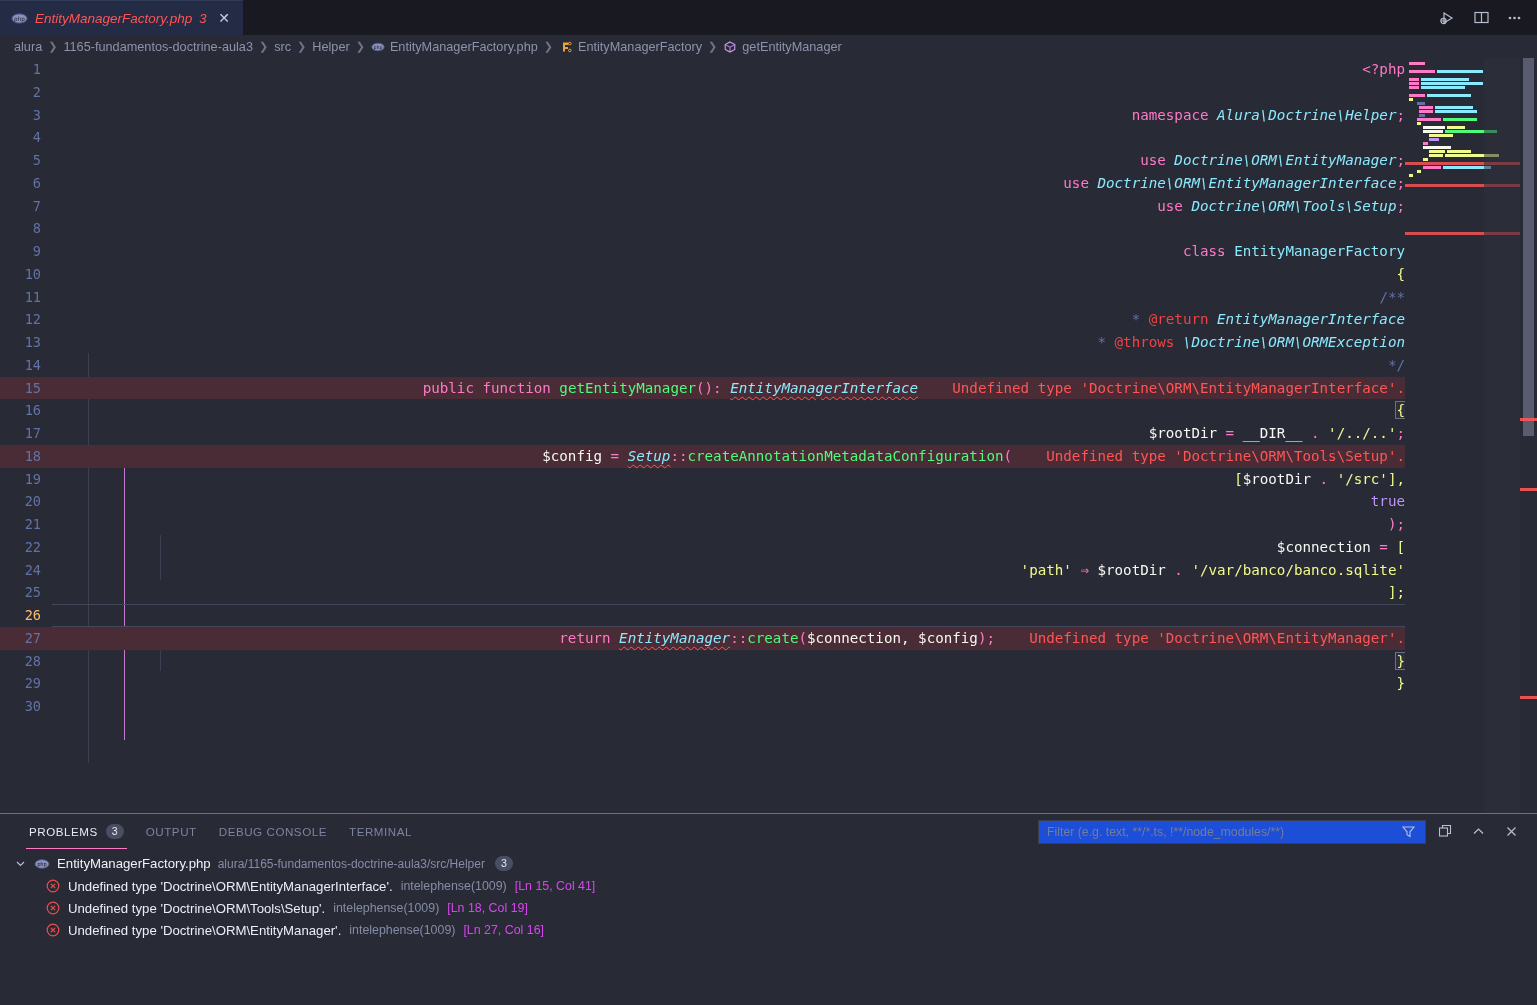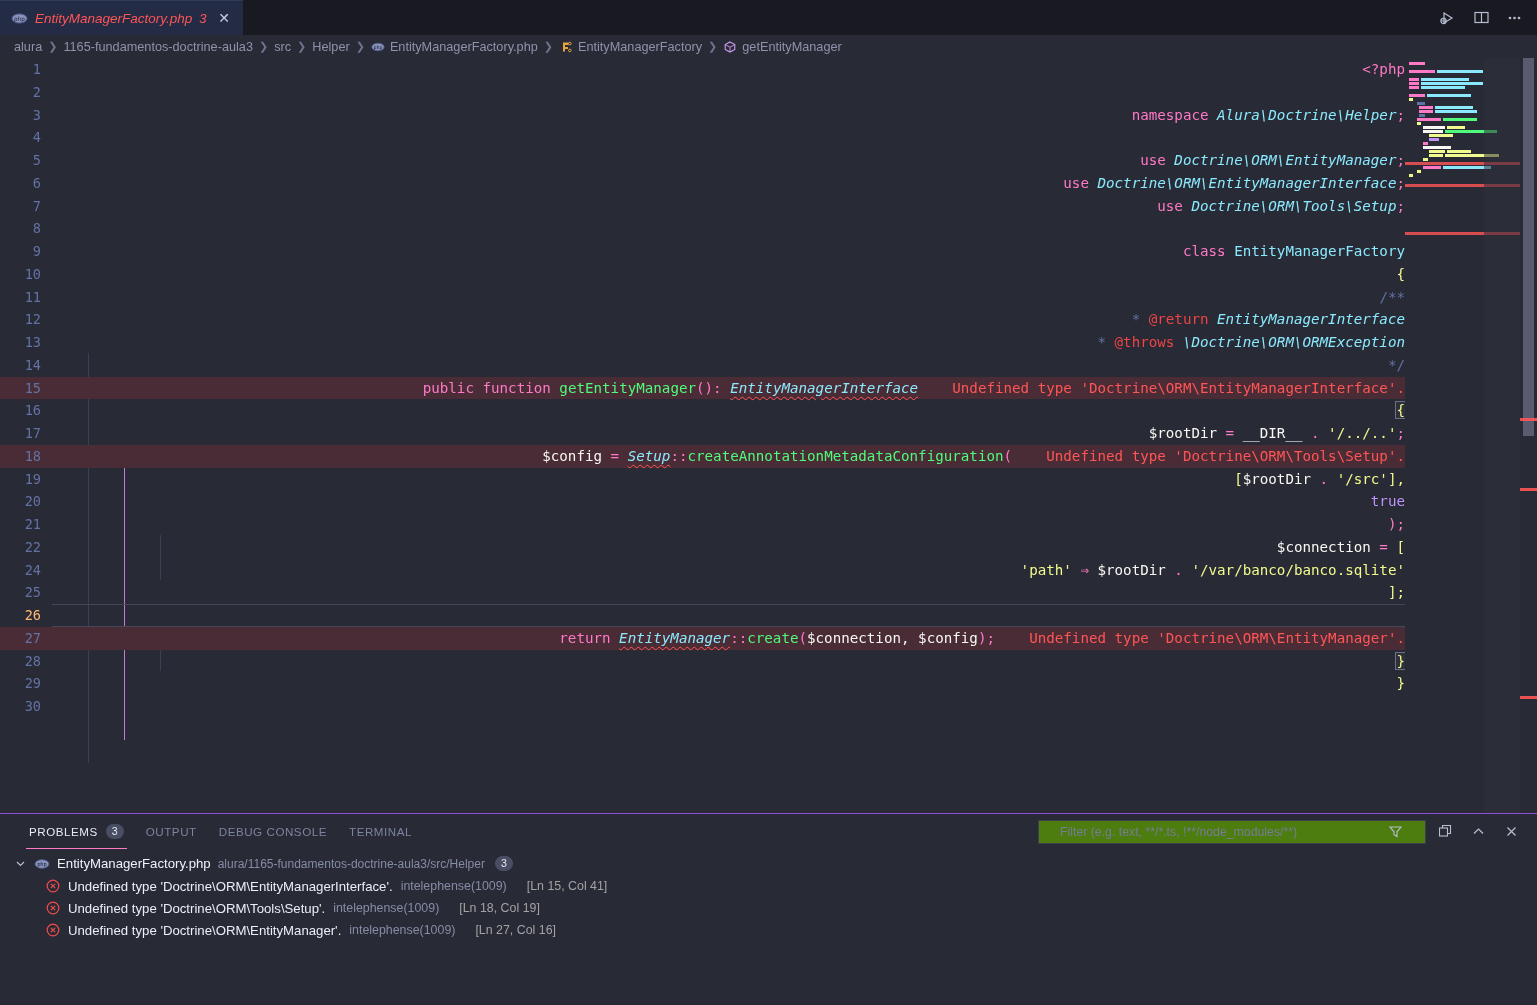--- a/index.html
+++ b/index.html
@@ -258,25 +258,25 @@
   .panel-actions {
     margin-left: auto;
     display: flex;
     align-items: center;
     gap: 2px;
     padding-right: 12px;
   }
   .filterbox {
     width: 388px;
     height: 24px;
-    background: #4d7c0f;
+    background: #1d4ed8;
     border: 1px solid #3b3f52;
     display: flex;
     align-items: center;
-    padding: 0 21px;
+    padding: 0 8px;
     font-size: 12.3px;
     color: #7c melhor;
   }
   .filterbox input {
     flex: 1;
     background: transparent;
     border: none;
     outline: none;
     color: #d4d7e4;
     font-size: 12.3px;
@@ -314,21 +314,21 @@
     display: flex;
     align-items: center;
     gap: 8px;
     height: 22px;
     padding-left: 45px;
     white-space: nowrap;
   }
   .prob-ico { width: 15px; height: 15px; flex: none; display:flex; align-items:center; justify-content:center; }
   .prob-text { font-size: 13.2px; color: #eceef7; }
   .prob-src { font-size: 12.4px; color: #868ca6; }
-  .prob-loc { font-size: 12.4px; color: #a3a3a3; margin-left: 12px; }
+  .prob-loc { font-size: 12.4px; color: #d946ef; }
 </style>
 </head>
 <body>
 
 <div class="tabbar">
   <div class="tab">
     <span class="tab-icon">
       <svg width="17" height="17" viewBox="0 0 17 17">
         <ellipse cx="8.5" cy="8.5" rx="7.5" ry="4.6" fill="#8993be" stroke="#4f5b8c" stroke-width="1"></ellipse>
         <text x="8.5" y="11" font-size="6" fill="#1d1f2b" text-anchor="middle" font-family="DejaVu Sans Mono, monospace">php</text>

